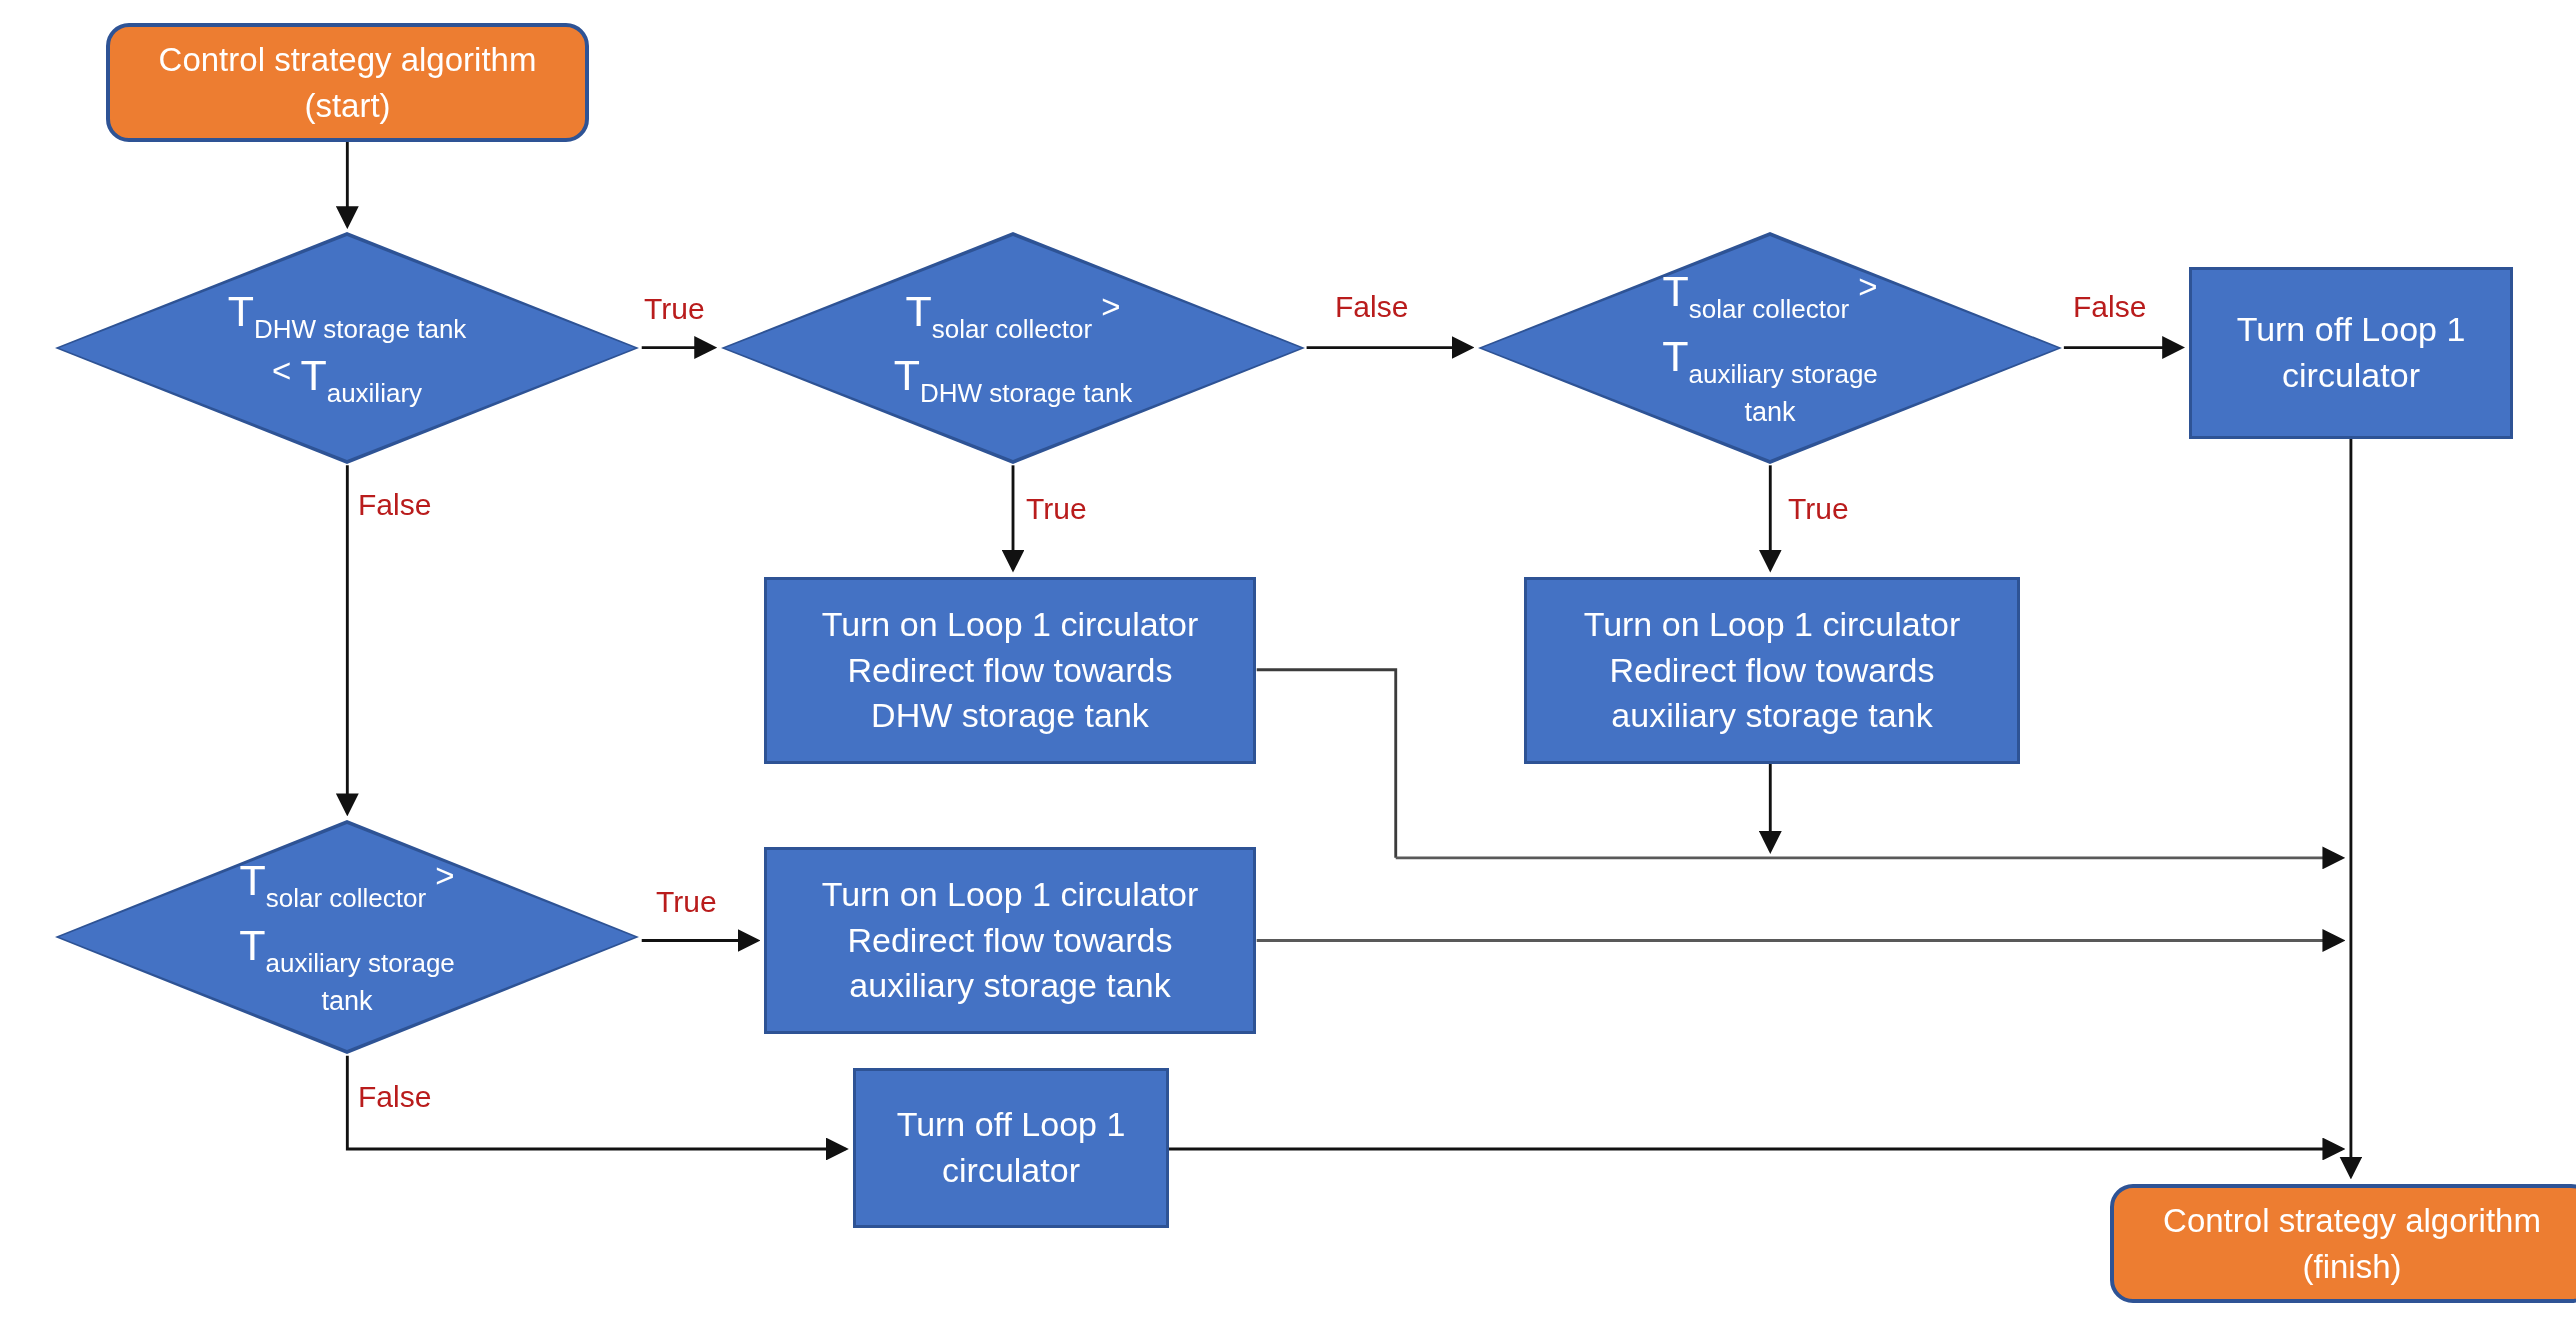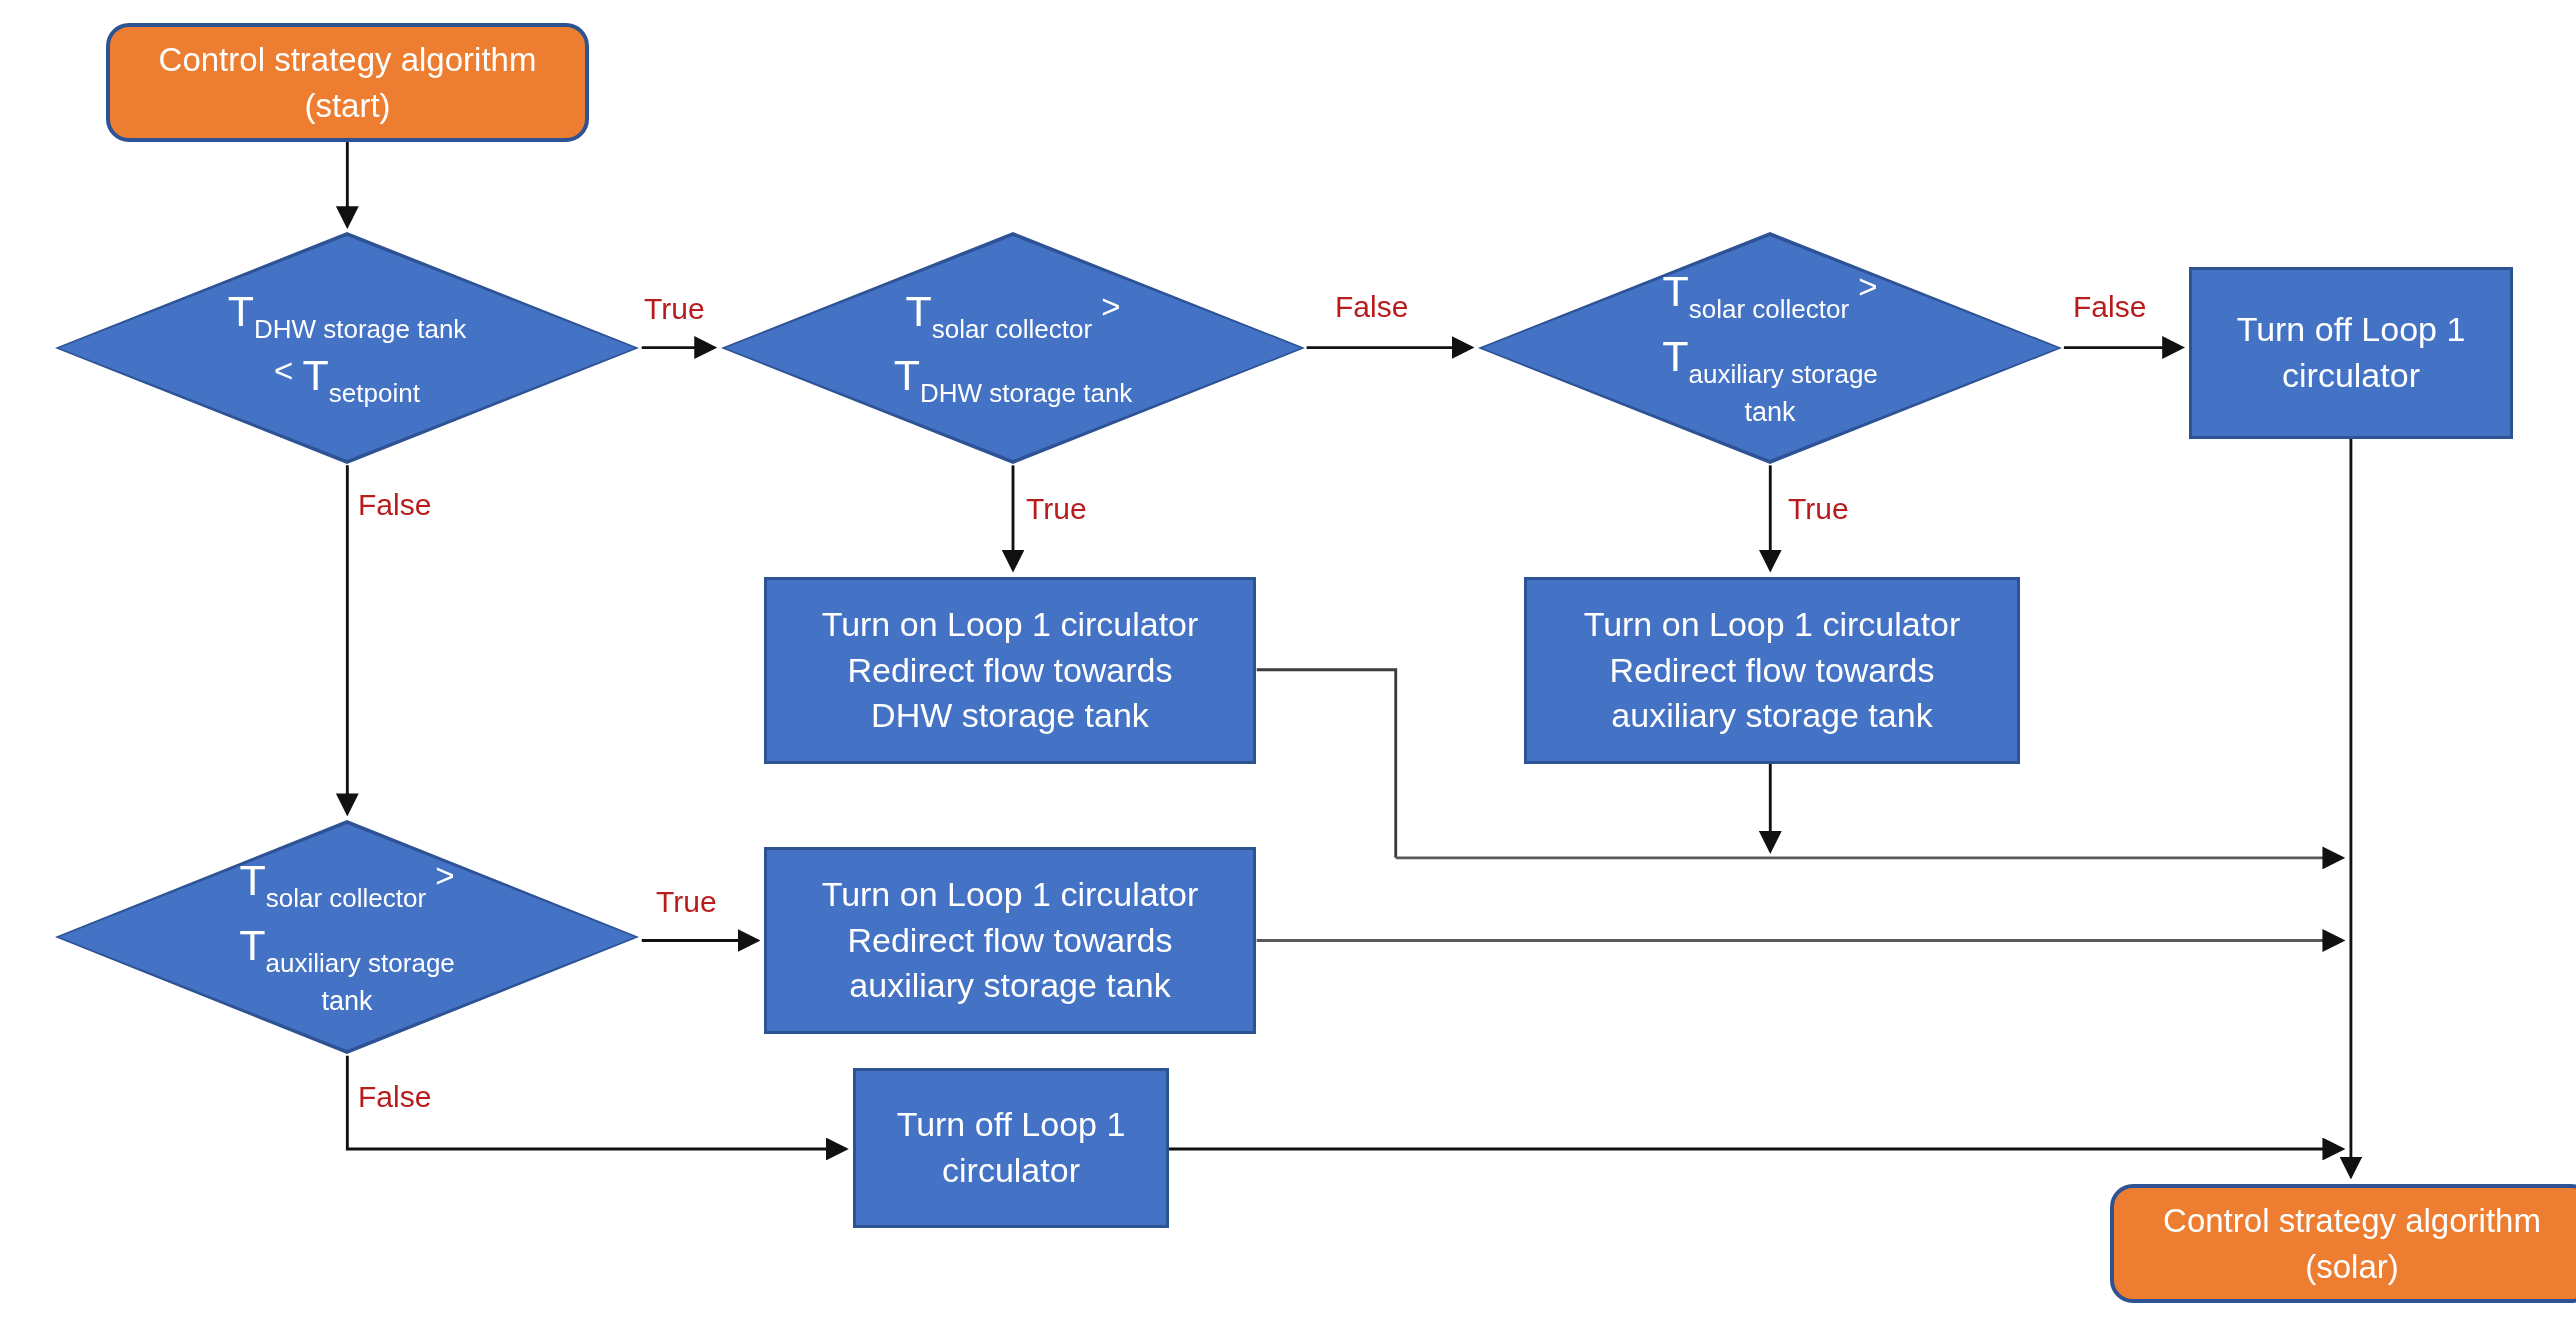--- a/index.html
+++ b/index.html
@@ -64,21 +64,21 @@
   <div class="shape terminator" style="left:78px;top:23px;width:483px;height:119px;">
     <div class="tline">Control strategy algorithm</div>
     <div class="tline">(start)</div>
   </div>
 
   <div class="diamond" style="left:27px;top:232px;width:584px;height:232px;">
     <div class="d-border"></div>
     <div class="d-fill"></div>
     <div class="d-text">
       <div class="dline"><span class="dT">T</span><span class="dsub">DHW storage tank</span></div>
-      <div class="dline"><span class="dop">&lt; </span><span class="dT">T</span><span class="dsub">setpoint</span></div>
+      <div class="dline"><span class="dop">&lt; </span><span class="dT">T</span><span class="dsub">auxiliary</span></div>
     </div>
   </div>
 
   <div class="diamond" style="left:693px;top:232px;width:584px;height:232px;">
     <div class="d-border"></div>
     <div class="d-fill"></div>
     <div class="d-text">
       <div class="dline"><span class="dT">T</span><span class="dsub">solar collector</span><span class="dop"> &gt;</span></div>
       <div class="dline"><span class="dT">T</span><span class="dsub">DHW storage tank</span></div>
     </div>
@@ -127,21 +127,21 @@
     <div class="pline">auxiliary storage tank</div>
   </div>
 
   <div class="shape process" style="left:825px;top:1068px;width:316px;height:160px;">
     <div class="pline">Turn off Loop 1</div>
     <div class="pline">circulator</div>
   </div>
 
   <div class="shape terminator" style="left:2082px;top:1184px;width:484px;height:119px;">
     <div class="tline">Control strategy algorithm</div>
-    <div class="tline">(solar)</div>
+    <div class="tline">(finish)</div>
   </div>
 
   <div class="elabel" style="left:616px;top:292px;">True</div>
   <div class="elabel" style="left:330px;top:488px;">False</div>
   <div class="elabel" style="left:998px;top:492px;">True</div>
   <div class="elabel" style="left:1307px;top:290px;">False</div>
   <div class="elabel" style="left:1760px;top:492px;">True</div>
   <div class="elabel" style="left:2045px;top:290px;">False</div>
   <div class="elabel" style="left:628px;top:885px;">True</div>
   <div class="elabel" style="left:330px;top:1080px;">False</div>

